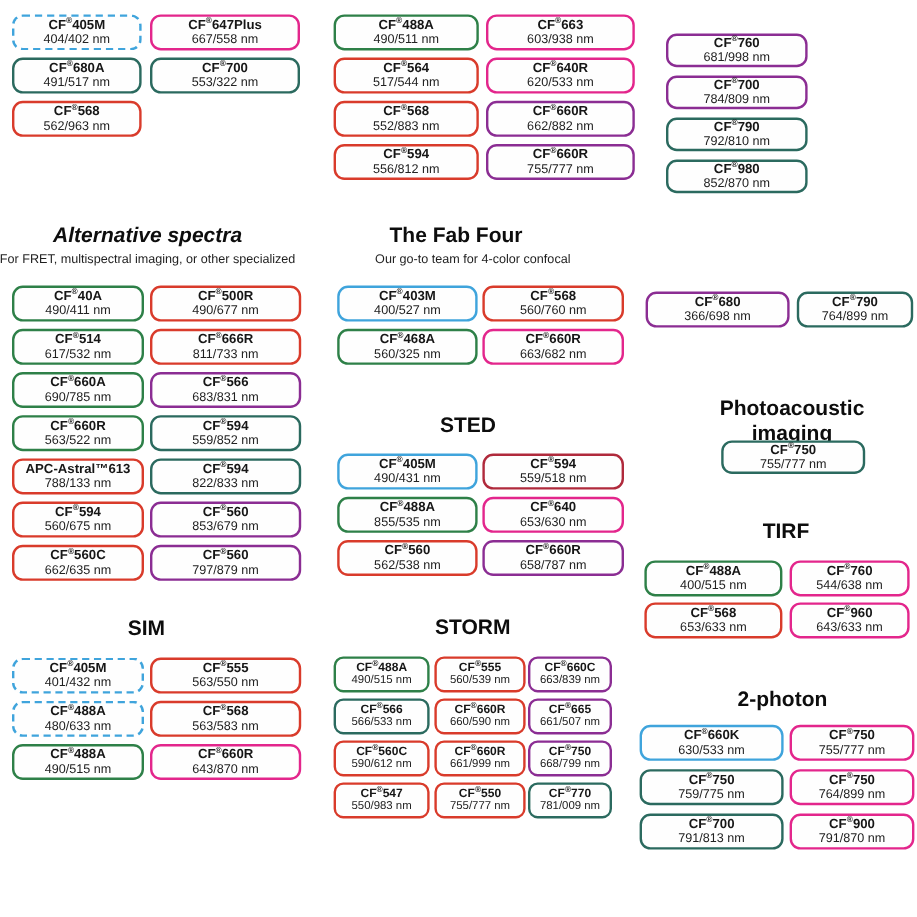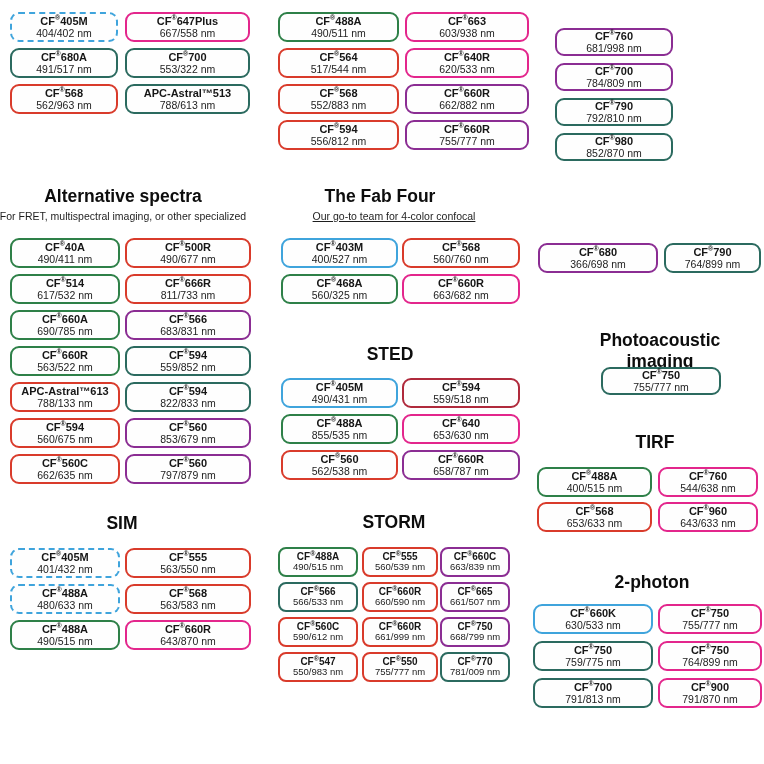--- a/index.html
+++ b/index.html
@@ -38,22 +38,22 @@
   .g-photo{left:601px;top:367px;width:120px;}
   .g-tirf1{left:537px;top:467px;width:115px;gap:5px;}
   .g-tirf2{left:658px;top:467px;width:100px;gap:5px;}
   .g-sim1{left:10px;top:548px;width:110px;}
   .g-sim2{left:125px;top:548px;width:126px;}
   .g-storm1{left:278px;top:547px;width:80px;gap:5px;}
   .g-storm2{left:362px;top:547px;width:76px;gap:5px;}
   .g-storm3{left:440px;top:547px;width:70px;gap:5px;}
   .g-2p1{left:533px;top:604px;width:120px;gap:7px;}
   .g-2p2{left:658px;top:604px;width:104px;gap:7px;}
-  .t-alt{left:123px;top:186px;}  .s-alt{left:123px;top:210px;text-align:right;}
-  .t-fab{left:380px;top:186px;}  .s-fab{left:394px;top:210px;text-decoration:underline;}
+  .t-alt{left:123px;top:186px;font-style:italic;}  .s-alt{left:123px;top:210px;text-align:right;}
+  .t-fab{left:380px;top:186px;}  .s-fab{left:394px;top:210px;}
   .t-sted{left:390px;top:344px;}
   .t-photo{left:660px;top:310px;}
   .t-tirf{left:655px;top:432px;}
   .t-sim{left:122px;top:513px;}
   .t-storm{left:394px;top:512px;}
   .t-2p{left:652px;top:572px;}
 </style>
 </head>
 <body>
 
@@ -75,24 +75,20 @@
     </div>
   <div class="group g-top2">
       <div class="pill" style="border-color: rgb(227, 38, 140);">
         <div class="nm">CF<sup>®</sup>647Plus</div>
         <div class="wl">667/558 nm</div>
       </div>
       <div class="pill" style="border-color: rgb(43, 106, 95);">
         <div class="nm">CF<sup>®</sup>700</div>
         <div class="wl">553/322 nm</div>
       </div>
-      <div class="pill" style="border-color: rgb(43, 106, 95);">
-        <div class="nm">APC-Astral™513</div>
-        <div class="wl">788/613 nm</div>
-      </div>
     </div>
   <div class="group g-top3">
       <div class="pill" style="border-color: rgb(46, 128, 72);">
         <div class="nm">CF<sup>®</sup>488A</div>
         <div class="wl">490/511 nm</div>
       </div>
       <div class="pill" style="border-color: rgb(217, 59, 43);">
         <div class="nm">CF<sup>®</sup>564</div>
         <div class="wl">517/544 nm</div>
       </div>

